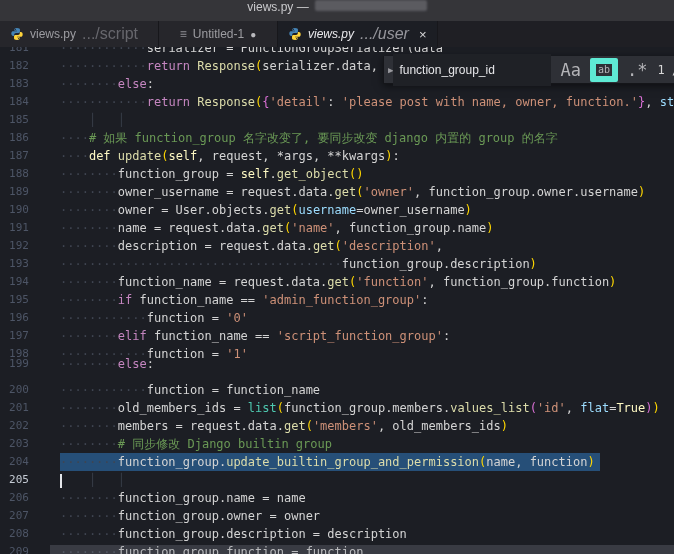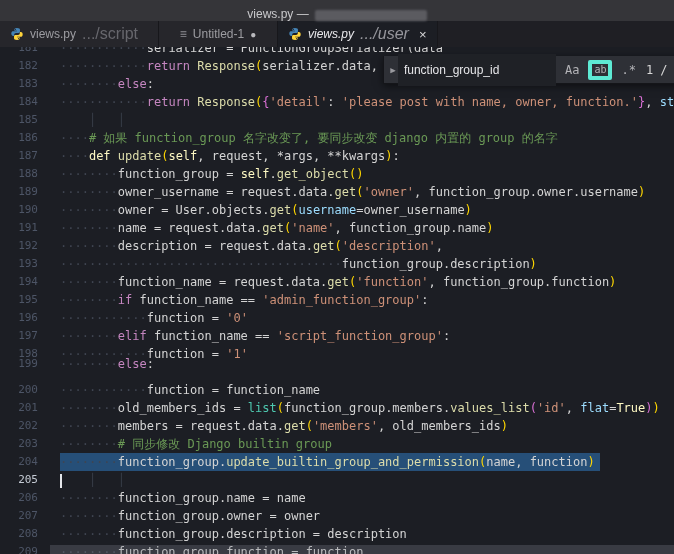--- a/index.html
+++ b/index.html
@@ -1,20 +1,20 @@
 <!DOCTYPE html>
 <html><head>
 <meta charset="utf-8">
 <style>
   * { margin:0; padding:0; box-sizing:border-box; }
   html,body { width:674px; height:554px; overflow:hidden; background:#1c1e24;
     font-family:"Liberation Sans", sans-serif; }
 
   
-  .titlebar { height:21px; background:#353539; display:flex; align-items:flex-end;
+  .titlebar { height:21px; background:#353539; display:flex; align-items:flex-start;
     justify-content:center; gap:6px; }
   .titlebar .ttext { font-size:12px; color:#c9c9cc; }
   .redact { width:112px; height:11px; background:#5b5b60; border-radius:2px; filter:blur(1px); }
 
   
   .tabbar { height:26px; background:#202025; display:flex; }
   .tab { height:26px; display:flex; align-items:center; padding:0 10px; gap:6px;
     background:#26262b; border-right:1px solid #17171b; font-size:12px; color:#9d9da2;
     cursor:pointer; }
   .tab .path { color:#67676d; font-size:16px; }
@@ -23,41 +23,41 @@
   .tab .close { margin-left:4px; color:#d6d6d8; font-size:13px; font-style:normal; }
   .tab .dot { color:#b9b9bd; font-size:10px; }
   .tab .uicon { color:#8f8f95; font-size:12px; }
   .tabfill { flex:1; background:#1f1f24; }
   .pyicon { width:14px; height:14px; flex:0 0 14px; }
 
   
   .editor { position:absolute; top:47px; left:0; right:0; bottom:0; overflow:hidden;
     background:#1c1e24; font-family:"DejaVu Sans Mono", monospace; font-size:12px; }
   .line { position:absolute; left:0; right:0; height:18px; line-height:18px; }
-  .num { position:absolute; left:0; width:48px; text-align:right; padding-right:10px;
+  .num { position:absolute; left:0; width:48px; text-align:center; padding-right:10px;
     color:#4d5566; font-size:11px; line-height:18px; }
   .num.cur { color:#c5cbd4; }
   .txt { position:absolute; left:60px; white-space:pre; color:#d4d4d4; }
   .sel { position:absolute; left:60px; top:0; height:18px; background:#264f78; }
   .cursorbar { display:inline-block; width:2px; height:14px; background:#e4e6ea;
     vertical-align:middle; margin-right:-2px; }
   .tk-v{color:#d4d4d4} .tk-k{color:#c586c0} .tk-d{color:#fef9c3} .tk-f{color:#dcdcaa}
   .tk-t{color:#4ec9b0} .tk-s{color:#ce9178} .tk-c{color:#6a9955} .tk-p{color:#9cdcfe}
   .tk-b1{color:#ffd700} .tk-b2{color:#da70d6} .tk-w{color:#3f4551} .tk-g{color:#383e49}
 
   
   .find { position:absolute; left:383px; top:9px; width:300px; height:28px;
     background:#2e3036; border:1px solid #141519; border-top:none;
     box-shadow:0 2px 8px rgba(0,0,0,.55); display:flex; align-items:center;
     z-index:20; padding-left:4px; }
   .find .chev { color:#9a9a9f; font-size:9px; width:14px; text-align:center; cursor:pointer; }
   .find input { width:158px; height:32px; background:#1f2126; border:none; outline:none;
     color:#e6e6e9; font-size:12px; padding:0 6px; font-family:"Liberation Sans",sans-serif; }
-  .find .fbtn { color:#b4b4b8; font-size:12px; margin-left:9px; cursor:pointer; }
-  .find .fbtn.word { border:4px solid #5eead4; border-radius:2px; font-size:10px;
+  .find .fbtn { color:#b4b4b8; font-size:17px; margin-left:9px; cursor:pointer; }
+  .find .fbtn.word { border:6px solid #5eead4; border-radius:2px; font-size:10px;
     padding:0 2px; line-height:12px; }
   .find .count { color:#d8d8d8; font-size:12px; margin-left:10px; white-space:nowrap; }
 
   
   .hscroll { position:absolute; left:50px; right:0; bottom:0; height:9px;
     background:rgba(125,130,140,0.30); z-index:15; cursor:pointer; }
 </style>
 </head>
 <body>
 

